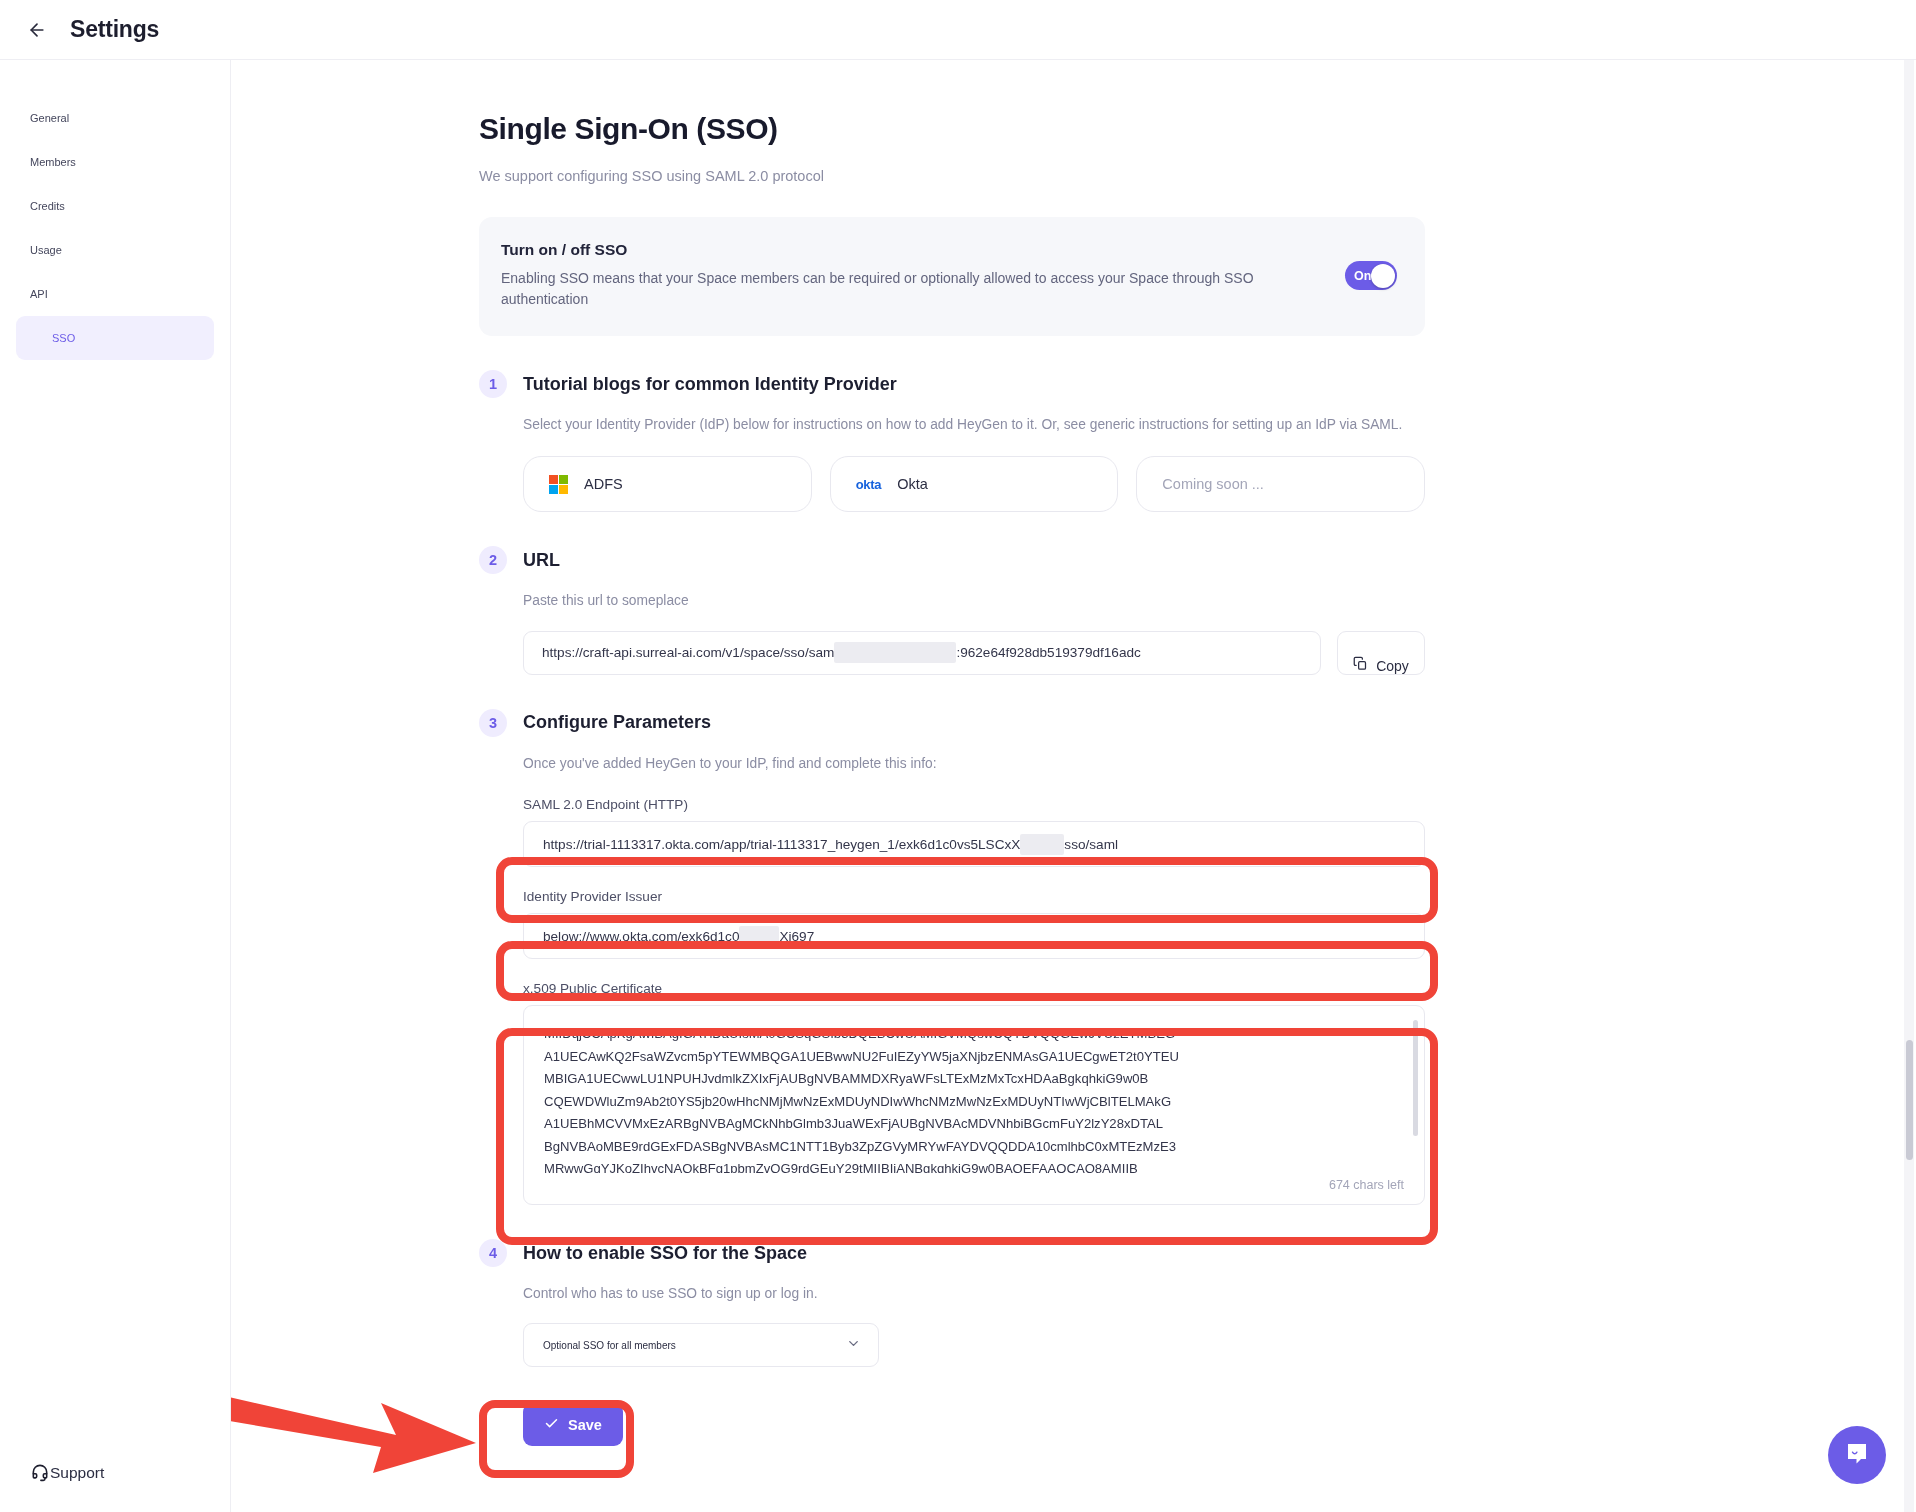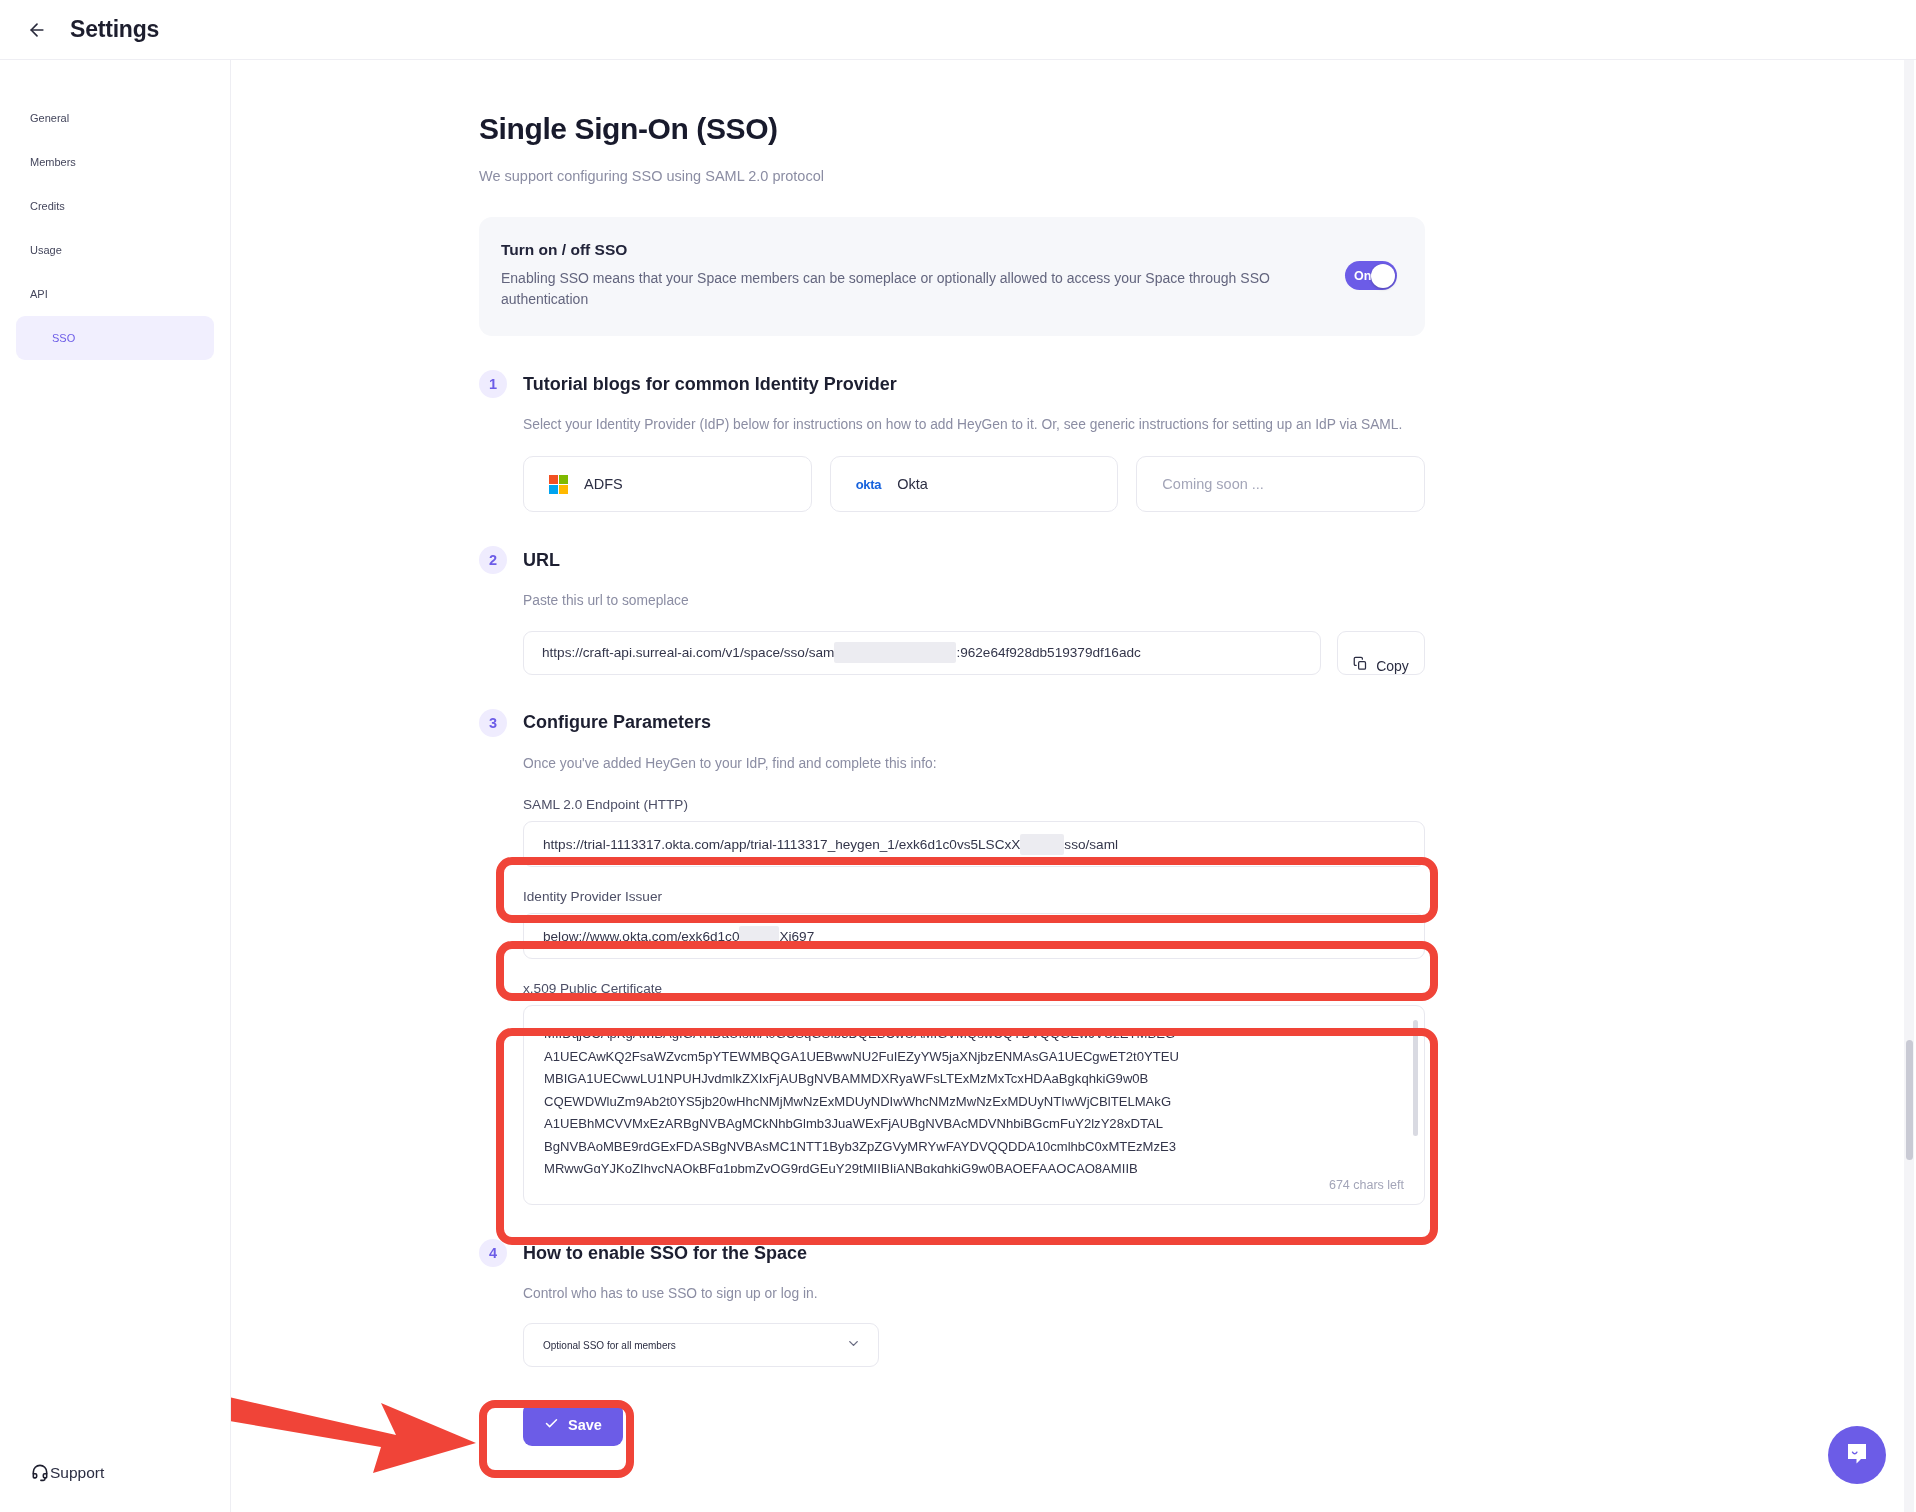--- a/index.html
+++ b/index.html
@@ -153,21 +153,21 @@
     color: #8b8da3;
     max-width: 890px;
   }
 
   
   .idp-row { display: flex; gap: 18px; margin-top: 20px; }
   .idp-card {
     flex: 1;
     height: 56px;
     border: 1px solid #e8e8ef;
-    border-radius: 10px;
+    border-radius: 18px;
     display: flex; align-items: center;
     padding-left: 25px; gap: 16px;
     font-size: 14.5px; color: #2b2d42;
     cursor: pointer;
     background: #fff;
   }
   .idp-card.muted { color: #a3a5b8; cursor: default; }
   .ms-logo {
     width: 19px; height: 19px;
     display: grid;
@@ -361,21 +361,21 @@
     <div class="scrollbar-thumb"></div>
 
     <div class="content">
 
       <div class="page-title">Single Sign-On (SSO)</div>
       <div class="page-sub">We support configuring SSO using SAML 2.0 protocol</div>
 
       <div class="toggle-card">
         <div class="toggle-card-text">
           <div class="toggle-card-title">Turn on / off SSO</div>
-          <div class="toggle-card-desc">Enabling SSO means that your Space members can be someplace or optionally allowed to access your Space through SSO authentication</div>
+          <div class="toggle-card-desc">Enabling SSO means that your Space members can be required or optionally allowed to access your Space through SSO authentication</div>
         </div>
         <div class="switch">
           <span class="switch-label">On</span>
           <span class="switch-knob"></span>
         </div>
       </div>
 
       <div class="step">
         <div class="step-head">
           <div class="step-num">1</div>

